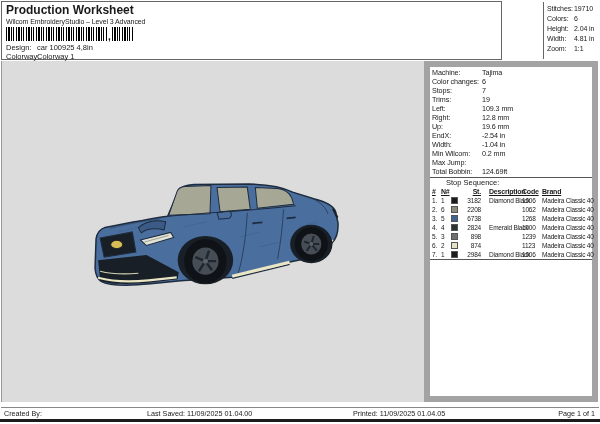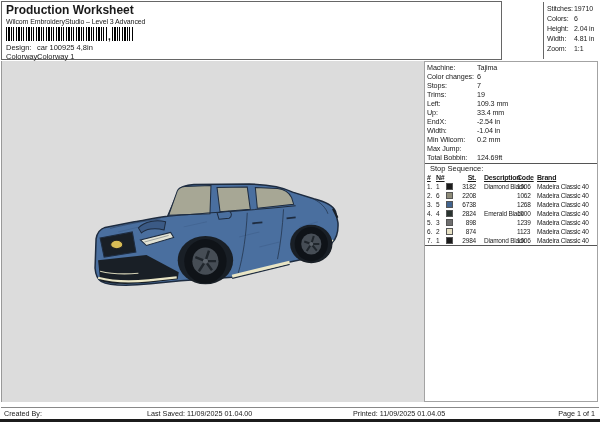--- a/index.html
+++ b/index.html
@@ -16,25 +16,25 @@
   .bc-comma{font-size:10px;font-weight:bold;line-height:8px;margin:0 1px;}
   .hrow{position:absolute;left:4px;font-size:7.5px;white-space:nowrap;}
   .hrow .lbl{display:inline-block;width:31px;}
   .summary{position:absolute;left:541px;top:0;bottom:0;width:53px;border-left:1px solid #666;padding:3px 0 0 3px;}
   .sumrow{height:10px;font-size:7px;letter-spacing:-0.1px;white-space:nowrap;}
   .sumrow .lbl{display:inline-block;width:27px;}
   
   .design-area{position:absolute;left:1px;top:61px;width:424px;height:341px;background:var(--canvas,#dcdcdc);border-left:1px solid #999;box-sizing:border-box;}
   .car{position:absolute;left:86px;top:120px;width:252px;height:122px;}
   
-  .panel{position:absolute;left:424px;top:61px;width:174px;height:341px;background:#fff;border:1px solid #a3a3a3;box-sizing:border-box;}
+  .panel{position:absolute;left:424px;top:61px;width:174px;height:341px;background:#fff;border:6px solid #a3a3a3;box-sizing:border-box;}
   .mtable{padding:1px 0 0 2px;}
   .mrow{display:grid;grid-template-columns:50px 1fr;height:9px;font-size:7.2px;line-height:9px;letter-spacing:-0.1px;white-space:nowrap;}
   .ssdivider{border-top:1px solid #555;margin-top:1px;}
-  .ss-title{height:9px;font-size:7.5px;line-height:9px;padding-left:5px;}
+  .ss-title{height:9px;font-size:7.5px;line-height:9px;padding-left:16px;}
   .srow{display:grid;grid-template-columns:9px 10px 10px 22px 38px 21px 1fr;height:9px;font-size:6.5px;line-height:9px;letter-spacing:-0.2px;padding-left:2px;white-space:nowrap;}
   .srow.head{font-weight:bold;font-size:7px;}
   .srow.head span{text-decoration:underline;}
   .cell-st{text-align:right;padding-right:2px;}
   .cell-desc{padding-left:6px;}
   .cell-code{padding-left:1px;}
   .swatch{width:6.5px;height:6.5px;margin-top:1px;border:1px solid #555;box-sizing:border-box;}
   .ss-bottom{border-top:1px solid #555;width:100%;}
   
   .footer-rule{position:absolute;left:1px;right:1px;top:407px;border-top:1px solid #888;}
@@ -176,24 +176,28 @@
         <div class="mrow">
           <span>Trims:</span>
           <span>19</span>
         </div>
 
         <div class="mrow">
           <span>Left:</span>
           <span>109.3 mm</span>
         </div>
 
+        <div class="mrow">
+          <span>Right:</span>
+          <span>12.8 mm</span>
+        </div>
 
         <div class="mrow">
           <span>Up:</span>
-          <span>33.4 mm</span>
+          <span>19.6 mm</span>
         </div>
 
 
         <div class="mrow">
           <span>EndX:</span>
           <span>-2.54 in</span>
         </div>
 
         <div class="mrow">
           <span>Width:</span>

